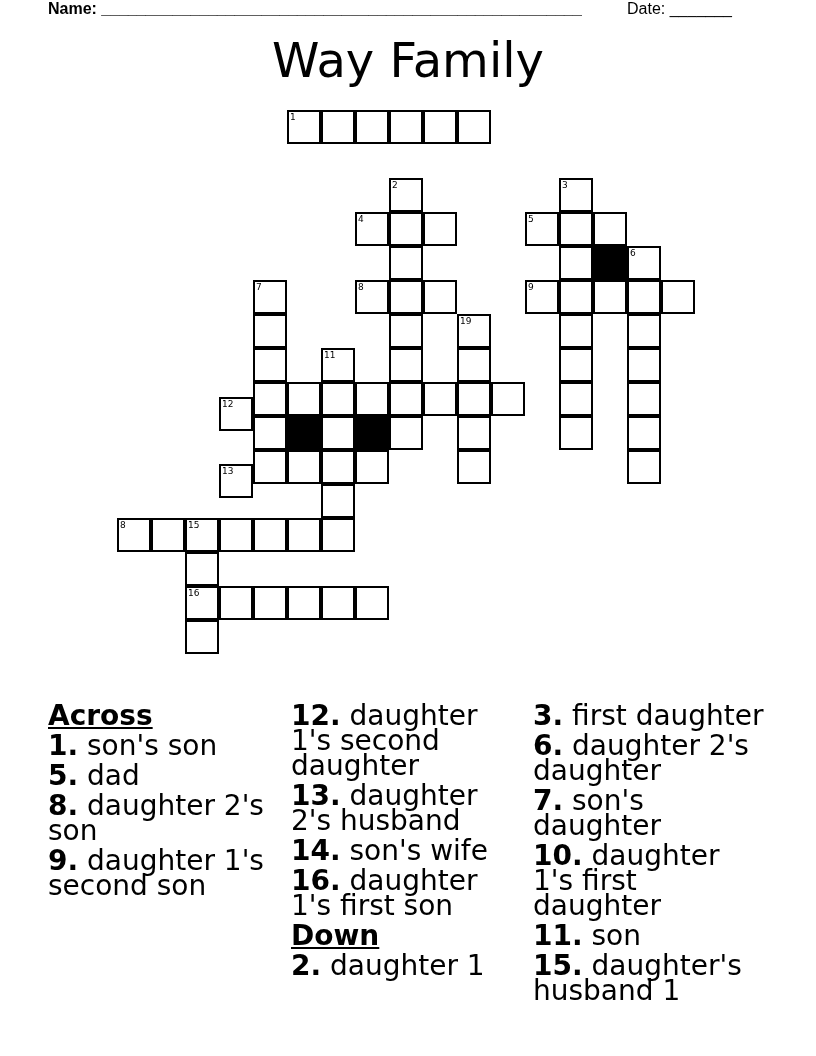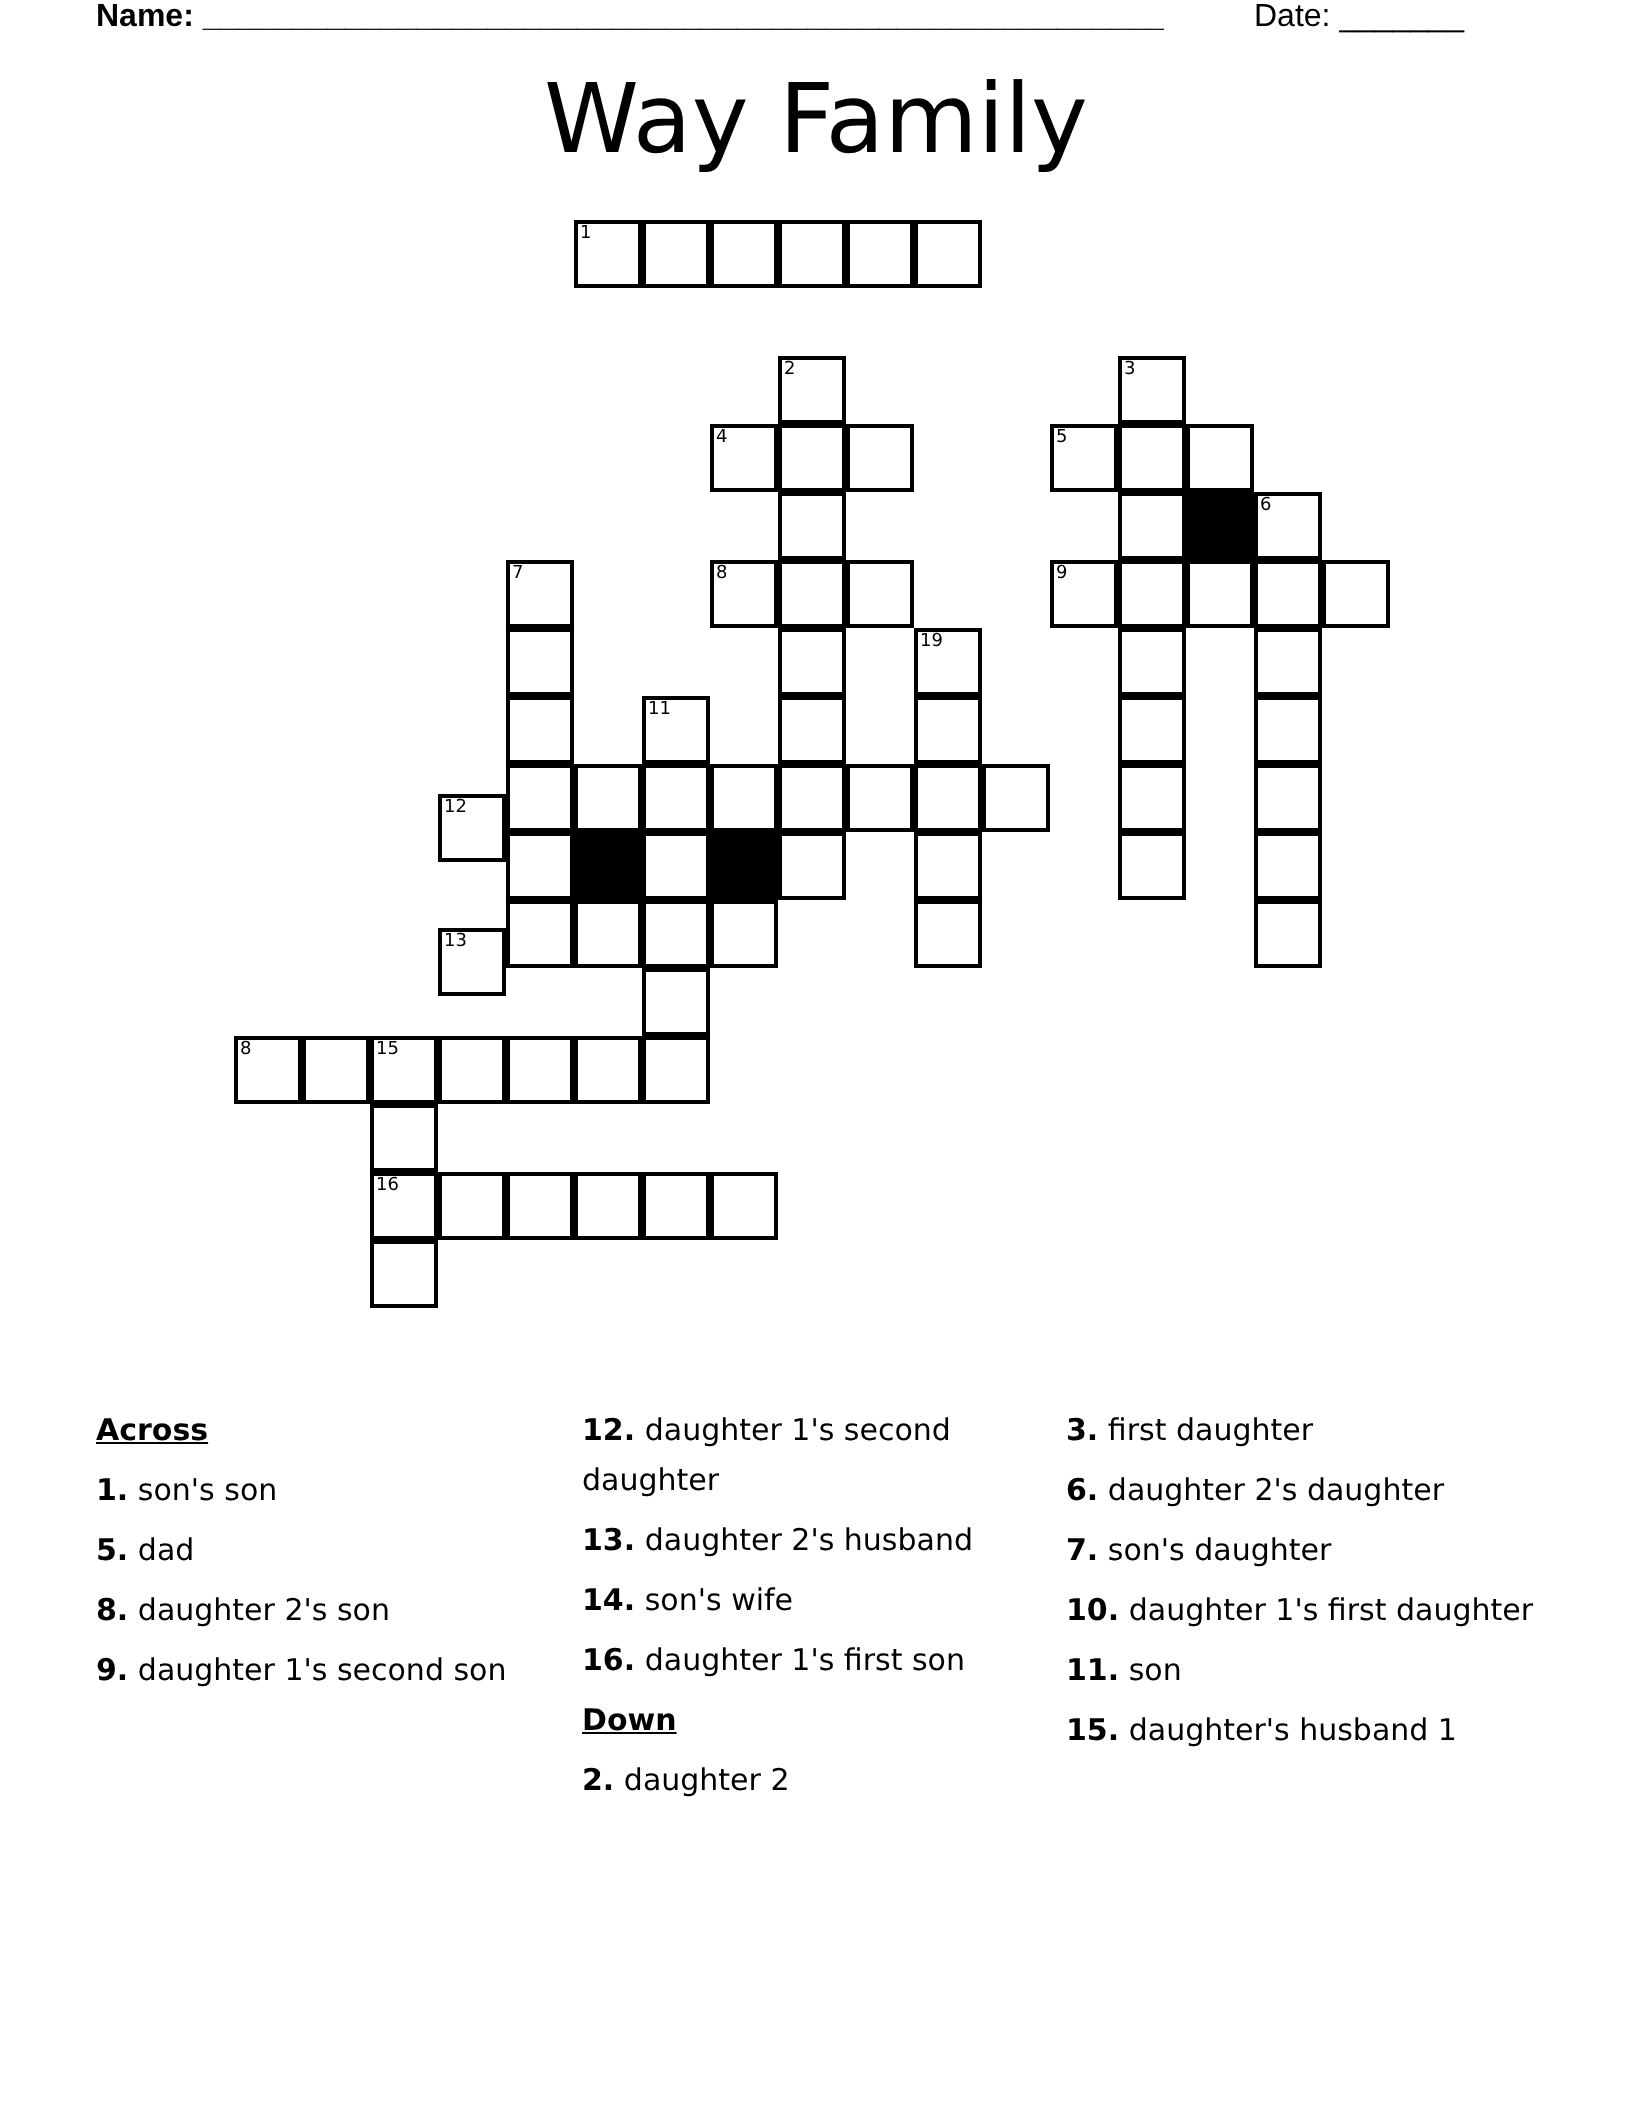--- a/index.html
+++ b/index.html
@@ -2,21 +2,21 @@
 <html><head>
 <meta charset="utf-8">
 <style>
   html, body { margin:0; padding:0; background:#fff; }
   body { width:816px; height:1056px; position:relative; overflow:hidden; color:#000; }
   .hdr { position:absolute; top:0; font-family:"Liberation Sans", sans-serif; font-size:16px; }
   .title { position:absolute; top:32px; left:0; width:816px; text-align:center; font-family:"DejaVu Sans", sans-serif; font-size:48px; }
   .cell { position:absolute; width:34px; height:34px; box-sizing:border-box; border:2px solid #000; background:#fff; margin:-1px 0 0 -1px; }
   .cell.blk { background:#000; }
   .num { position:absolute; top:0; left:1px; font-family:"DejaVu Sans", sans-serif; font-size:9px; line-height:10px; }
-  .col { position:absolute; top:703px; width:235px; font-family:"DejaVu Sans", sans-serif; font-size:15px; line-height:25px; }
+  .col { position:absolute; top:703px; width:235px; font-family:"DejaVu Sans", sans-serif; font-size:28px; line-height:25px; }
   .col .head { font-weight:bold; text-decoration:underline; }
   .clue { margin-bottom:5px; }
   .clue b { font-weight:bold; }
 </style>
 </head>
 <body>
 
 <div class="hdr" style="left:48px;font-weight:bold;">Name: ______________________________________________________</div>
 <div class="hdr" style="left:627px;">Date: _______</div>
 <div class="title">Way Family</div>
@@ -143,21 +143,21 @@
   <div class="clue"><b>8.</b> <span>daughter 2's son</span></div>
   <div class="clue"><b>9.</b> <span>daughter 1's second son</span></div>
 </div>
 
 <div class="col" style="left:291px;">
   <div class="clue"><b>12.</b> <span>daughter 1's second daughter</span></div>
   <div class="clue"><b>13.</b> <span>daughter 2's husband</span></div>
   <div class="clue"><b>14.</b> <span>son's wife</span></div>
   <div class="clue"><b>16.</b> <span>daughter 1's first son</span></div>
   <div class="head clue">Down</div>
-  <div class="clue"><b>2.</b> <span>daughter 2</span></div>
+  <div class="clue"><b>2.</b> <span>daughter 1</span></div>
 </div>
 
 <div class="col" style="left:533px;">
   <div class="clue"><b>3.</b> <span>first daughter</span></div>
   <div class="clue"><b>6.</b> <span>daughter 2's daughter</span></div>
   <div class="clue"><b>7.</b> <span>son's daughter</span></div>
   <div class="clue"><b>10.</b> <span>daughter 1's first daughter</span></div>
   <div class="clue"><b>11.</b> <span>son</span></div>
   <div class="clue"><b>15.</b> <span>daughter's husband 1</span></div>
 </div>

